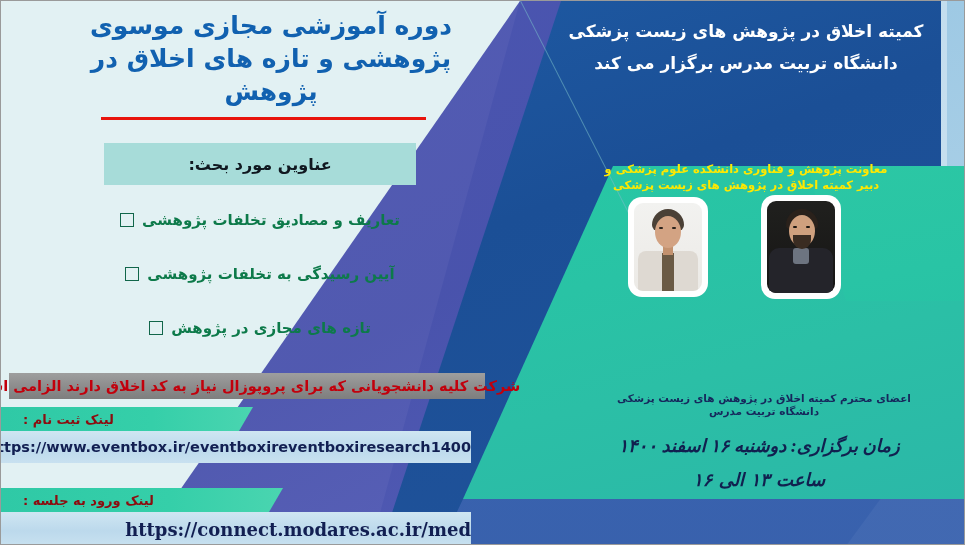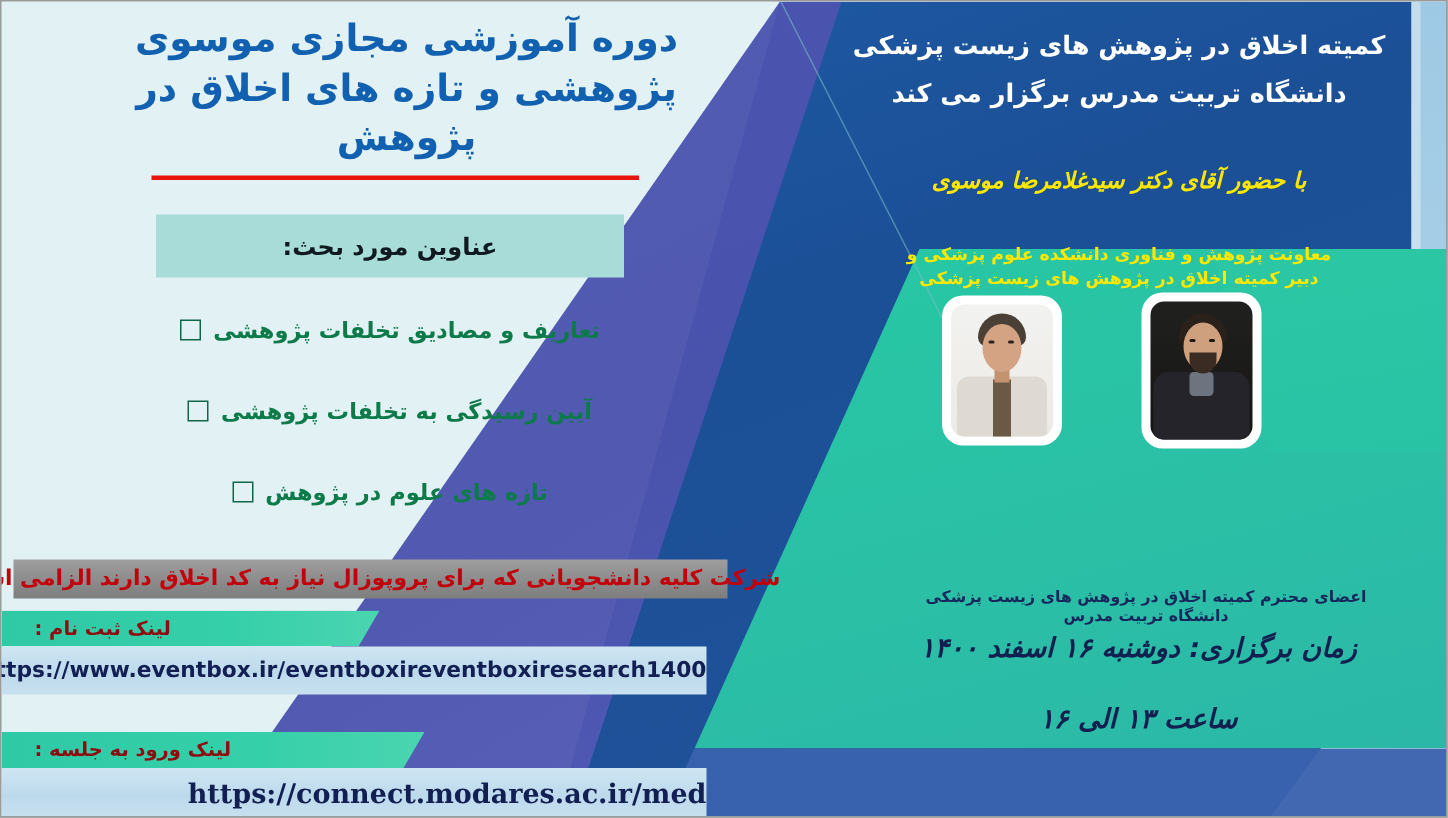--- a/index.html
+++ b/index.html
@@ -200,21 +200,21 @@
     font-size:10.5px;font-weight:bold;color:#16275c;line-height:1.4;
   }
   #aff-1{top:390px;}
   #aff-2{top:403px;}
 
   .event-time{
     position:absolute;right:12px;width:390px;
     text-align:center;direction:rtl;
     font-size:18px;font-weight:bold;font-style:italic;color:#11204f;
   }
-  #time-1{top:421px;}
+  #time-1{top:434px;font-family:Liberation Serif, serif;}
   #time-2{top:468px;}
 </style>
 </head>
 <body>
 
 <div id="poster">
 
   <div class="shape panel-lightblue"></div>
   <div class="shape panel-blue"></div>
   <div class="shape strip-rightblue"></div>
@@ -237,21 +237,21 @@
     <div class="topic-list">
       <div class="topic-row">
         <span class="topic-text">تعاریف و مصادیق تخلفات پژوهشی</span>
         <span class="topic-box"></span>
       </div>
       <div class="topic-row">
         <span class="topic-text">آیین رسیدگی به تخلفات پژوهشی</span>
         <span class="topic-box"></span>
       </div>
       <div class="topic-row">
-        <span class="topic-text">تازه های علوم در پژوهش</span>
+        <span class="topic-text">تازه های مجازی در پژوهش</span>
         <span class="topic-box"></span>
       </div>
     </div>
 
     <div class="notice-bar">
       <span>شرکت کلیه دانشجویانی که برای پروپوزال نیاز به کد اخلاق دارند الزامی است</span>
     </div>
 
     <div class="label-banner" id="lb-register">
       <span>لینک ثبت نام :</span>
@@ -271,21 +271,20 @@
 
   </div>
 
   <div class="right-col">
 
     <div class="org-head">
       <div>کمیته اخلاق در پژوهش های زیست پزشکی</div>
       <div>دانشگاه تربیت مدرس برگزار می کند</div>
     </div>
 
-    <div class="guest-main">با حضور آقای دکتر سیدغلامرضا موسوی</div>
     <div class="guest-sub" id="guest-sub-1">معاونت پژوهش و فناوری دانشکده علوم پزشکی و</div>
     <div class="guest-sub" id="guest-sub-2">دبیر کمیته اخلاق در پژوهش های زیست پزشکی</div>
 
     <div class="photo" id="photo-left">
       <div class="photo-inner face-a">
         <div class="body"></div>
           <div class="tie"></div>
         <div class="neck"></div>
           <div class="hair"></div>
           <div class="head"></div>

